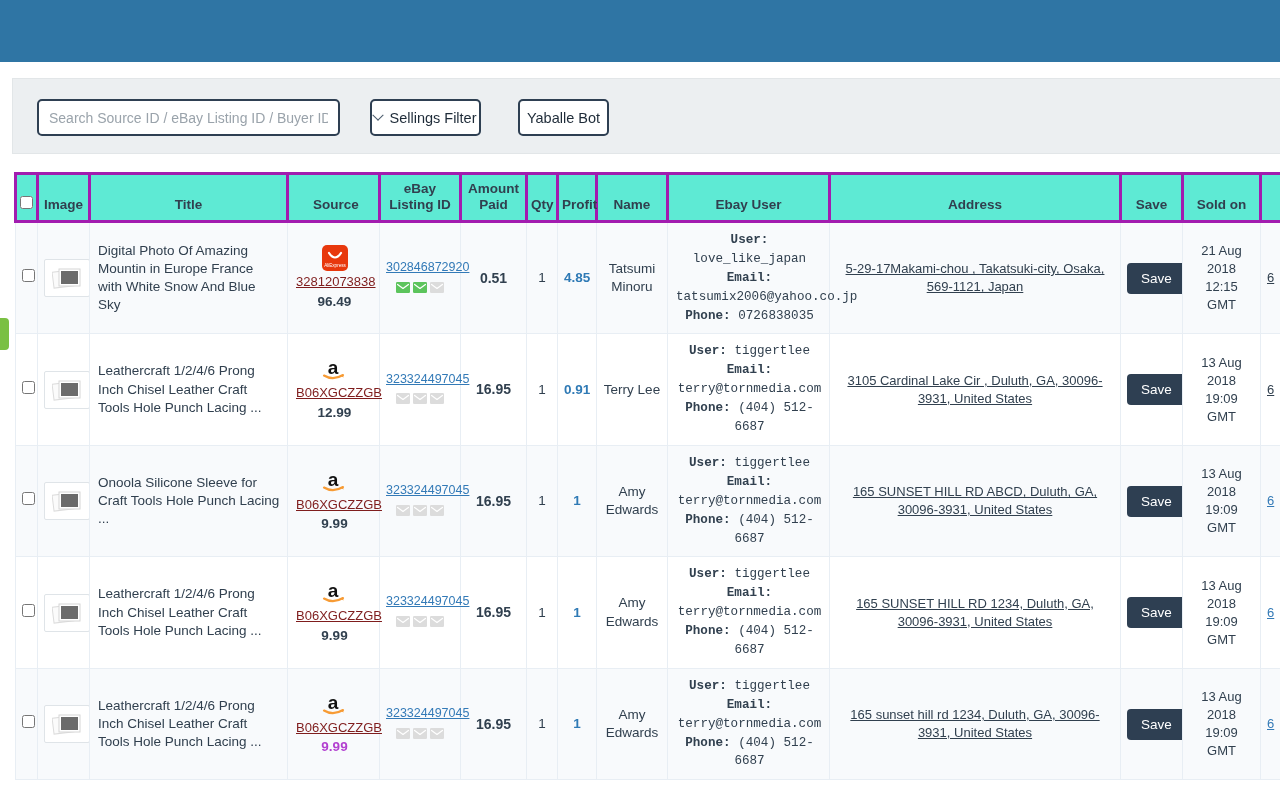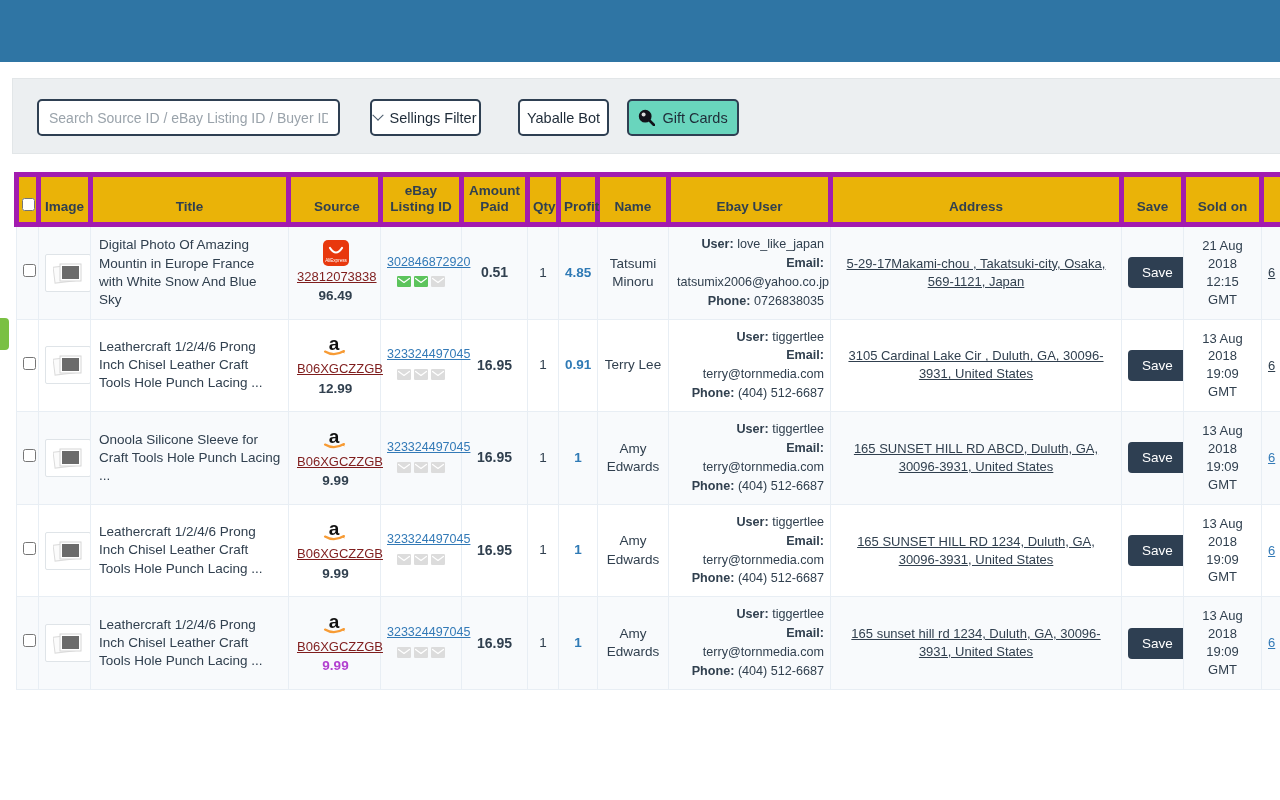--- a/index.html
+++ b/index.html
@@ -84,22 +84,22 @@
     width: 1266px;
   }
   table {
     border-collapse: collapse;
     table-layout: fixed;
     width: 1266px;
     font-size: 13px;
     color: #31404f;
   }
   thead th {
-    background: #eab308;
-    border: 5px solid #a21caf;
+    background: #5eead4;
+    border: 3px solid #a21caf;
     font-weight: bold;
     font-size: 13.5px;
     color: #31404f;
     text-align: center;
     vertical-align: bottom;
     padding: 6px 3px 8px 3px;
     height: 46px;
     line-height: 1.15;
   }
   tbody td {
@@ -159,21 +159,21 @@
     color:#337ab7; text-decoration: underline;
     font-size: 12.5px; cursor: pointer;
   }
   .env-row { display:flex; justify-content:center; gap:3px; margin-top:4px; }
 
   .amount { font-weight: bold; text-align:center; font-size:14px; }
   .qty { text-align:center; font-size:13.5px; }
   .profit { text-align:center; font-weight:bold; font-size:13.5px; color:#2f7ab5; }
   .name { text-align:center; font-size:13.5px; }
 
-  .user-cell { font-size: 12.6px; text-align: right; padding-left: 8px; line-height: 1.5; }
+  .user-cell { font-size: 12.6px; text-align: center; padding-left: 8px; line-height: 1.5; font-family: Liberation Mono, monospace; }
   .user-cell b { font-weight: bold; }
 
   .addr-cell { text-align:center; font-size:13px; line-height:1.38;text-decoration:underline; }
 
   .save-btn {
     display:block; margin: 0 auto;
     background: #2e3f52; color:#fff;
     border: none; border-radius: 4px;
     padding: 8px 14px;
     font-size: 13.5px;
@@ -202,30 +202,20 @@
 
   <div class="pill-btn" id="btn-sellings-filter">
     <span class="chev"></span>
     <span>Sellings Filter</span>
   </div>
 
   <div class="pill-btn" id="btn-yaballe-bot">
     <span>Yaballe Bot</span>
   </div>
 
-  <div class="pill-btn" id="btn-gift-cards">
-    <span class="magnifier">
-      <svg width="17" height="17" viewBox="0 0 17 17">
-        <circle cx="7.2" cy="7.2" r="5.6" fill="#12131a" stroke="#12131a" stroke-width="1.6"></circle>
-        <circle cx="5.6" cy="5.6" r="2" fill="#ffffff" opacity="0.85"></circle>
-        <line x1="11" y1="11" x2="16" y2="16" stroke="#12131a" stroke-width="2.6" stroke-linecap="round"></line>
-      </svg>
-    </span>
-    <span>Gift Cards</span>
-  </div>
 </div>
 
 <div id="table-wrap">
   <table>
     <thead>
       <tr>
         <th class="c-check">
           <input type="checkbox" style="">
         </th>
         <th class="c-image">Image</th>

